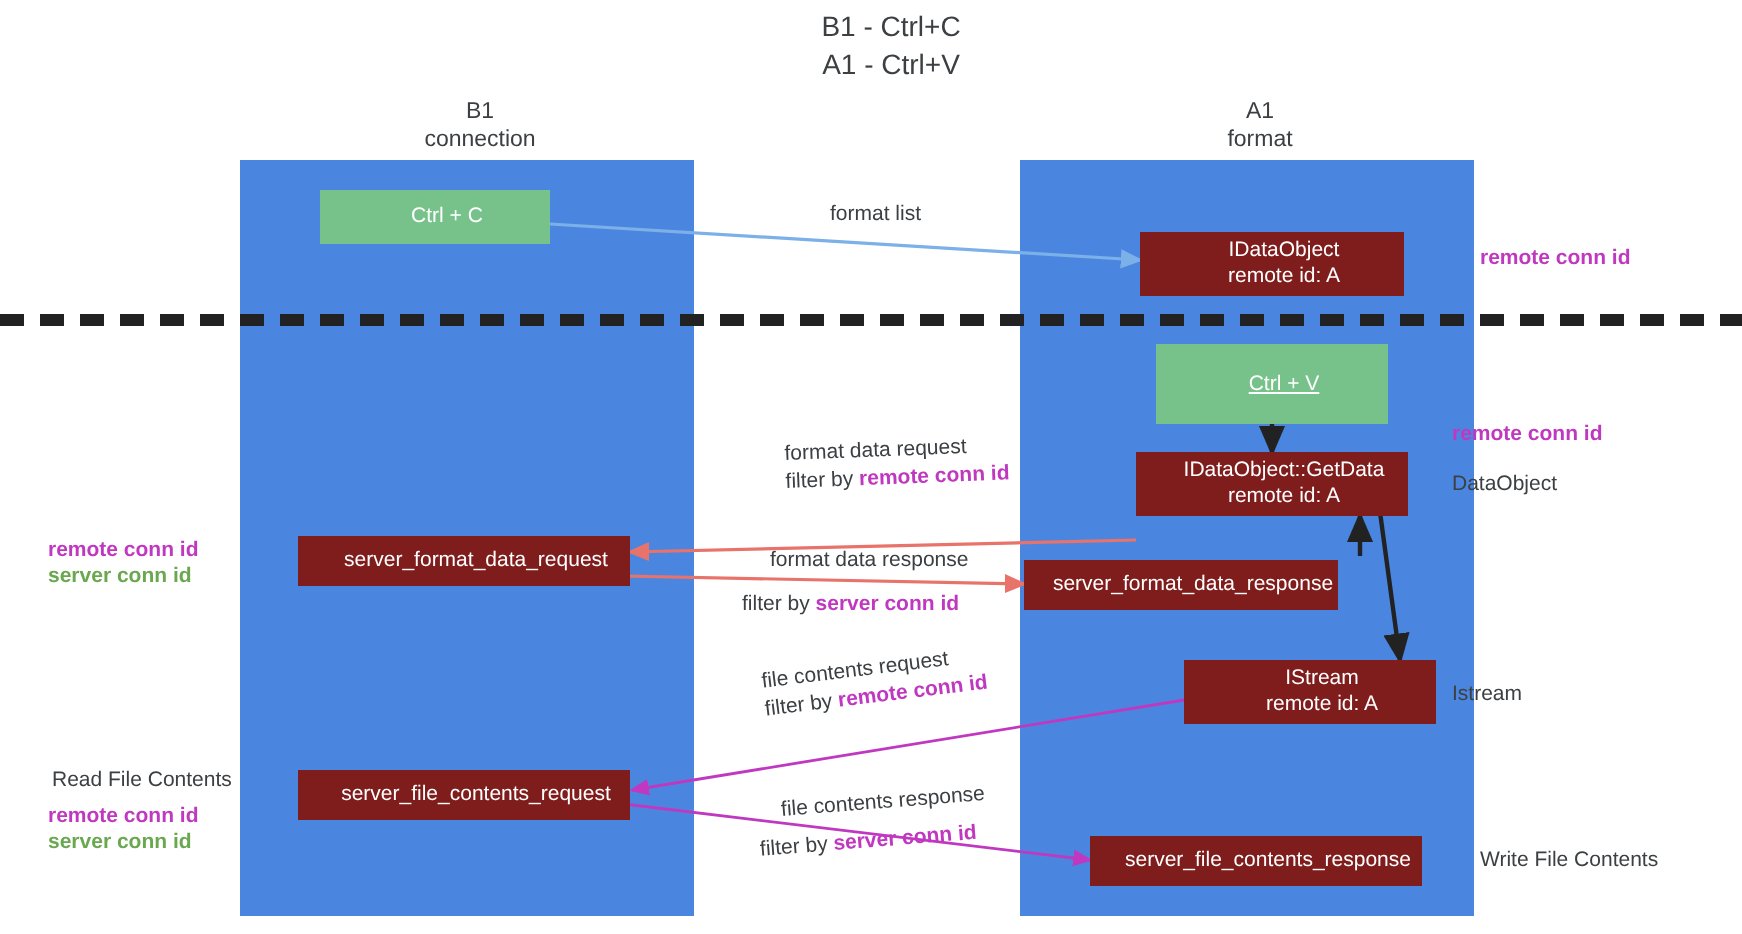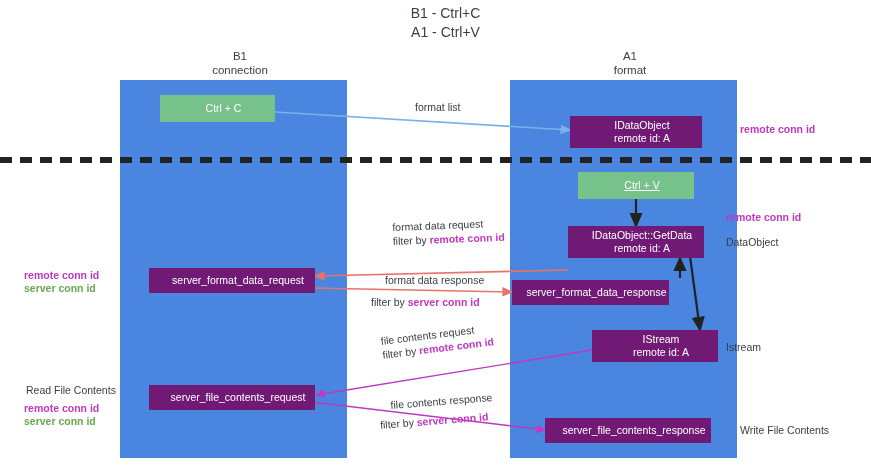--- a/index.html
+++ b/index.html
@@ -55,21 +55,21 @@
     align-items: center;
     justify-content: center;
     text-align: center;
     font-size: 10.5px;
     color: #ffffff;
     line-height: 13px;
     white-space: pre-line;
     padding-left: 12px;
   }
   .node.green { background: #77c28b; }
-  .node.orange { background: #701a75; }
+  .node.orange { background: #7f1d1d; }
 
   
   #divider {
     left: 0;
     top: 157px;
     width: 871px;
     height: 6px;
     background: repeating-linear-gradient(
       to right,
       #222222 0px, #222222 12px,
@@ -153,21 +153,21 @@
     <path d="M312,402 L545,430" stroke="#c038c0" stroke-width="1.4" fill="none" marker-end="url(#ah-mag)"></path>
   </svg>
 
   <div class="abs" id="divider"></div>
 
   <div class="abs node green" style="left:160px; top:95px; width:115px; height:27px;">Ctrl + C</div>
 
   <div class="abs node orange" style="left:570px; top:116px; width:132px; height:32px;">IDataObject
 remote id: A</div>
 
-  <div class="abs node green" style="left:578px; top:172px; width:116px; height:27px;text-decoration:underline;">Ctrl + V</div>
+  <div class="abs node green" style="left:578px; top:172px; width:116px; height:40px;text-decoration:underline;">Ctrl + V</div>
 
   <div class="abs node orange" style="left:568px; top:226px; width:136px; height:32px;">IDataObject::GetData
 remote id: A</div>
 
   <div class="abs node orange" style="left:149px; top:268px; width:166px; height:25px;">server_format_data_request</div>
 
   <div class="abs node orange" style="left:512px; top:280px; width:157px; height:25px;">server_format_data_response</div>
 
   <div class="abs node orange" style="left:592px; top:330px; width:126px; height:32px;">IStream
 remote id: A</div>

